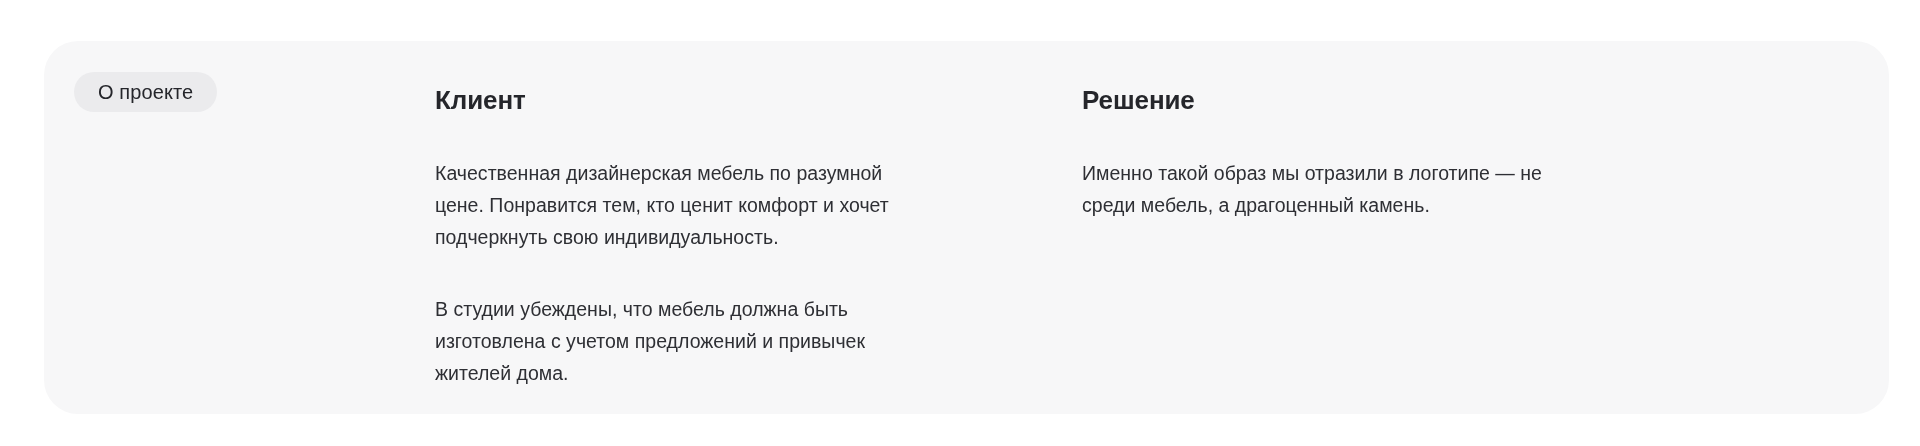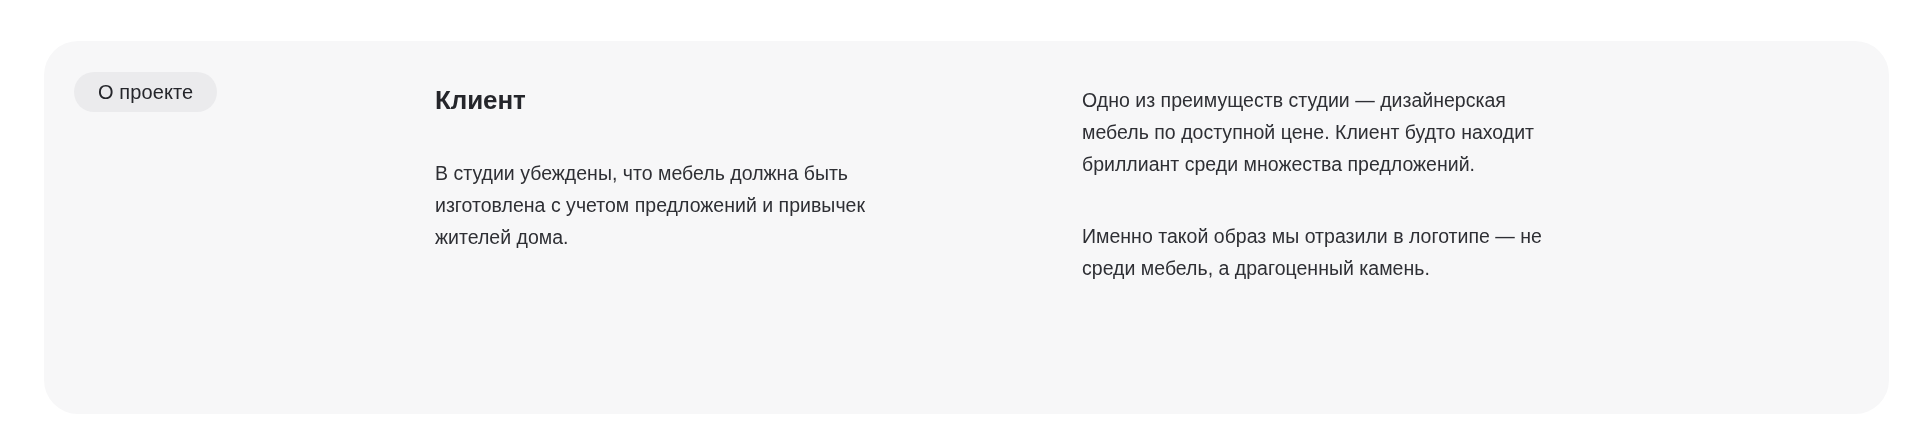--- a/index.html
+++ b/index.html
@@ -99,23 +99,24 @@
   <section class="card">
 
     <div class="badge">
       <span class="badge-label">О проекте</span>
     </div>
 
     <div class="columns">
 
       <div class="column column-client">
         <h2 class="column-heading">Клиент</h2>
+        <p class="paragraph">Качественная дизайнерская мебель по разумной цене. Понравится тем, кто ценит комфорт и хочет подчеркнуть свою индивидуальность.</p>
         <p class="paragraph">В студии убеждены, что мебель должна быть изготовлена с учетом предложений и привычек жителей дома.</p>
       </div>
 
       <div class="column column-solution">
-        <p class="paragraph">Одно из преимуществ студии — дизайнерская мебель по доступной цене.  Клиент будто находит бриллиант среди множества предложений.</p>
+        <h2 class="column-heading">Решение</h2>
         <p class="paragraph">Именно такой образ мы отразили в логотипе — не среди мебель, а драгоценный камень.</p>
       </div>
 
     </div>
   </section>
 </div>
 
 </body></html>

